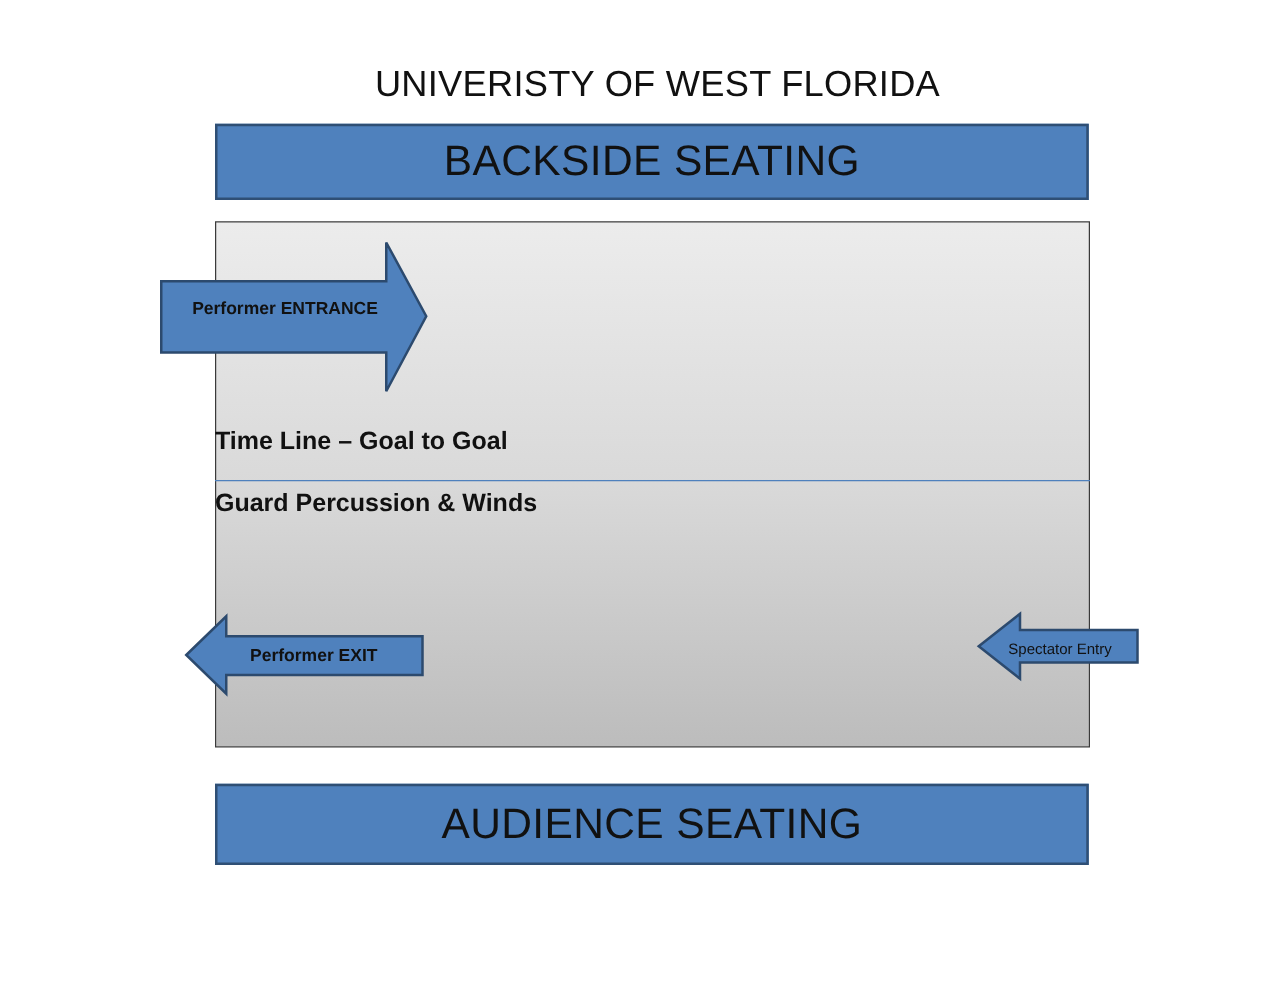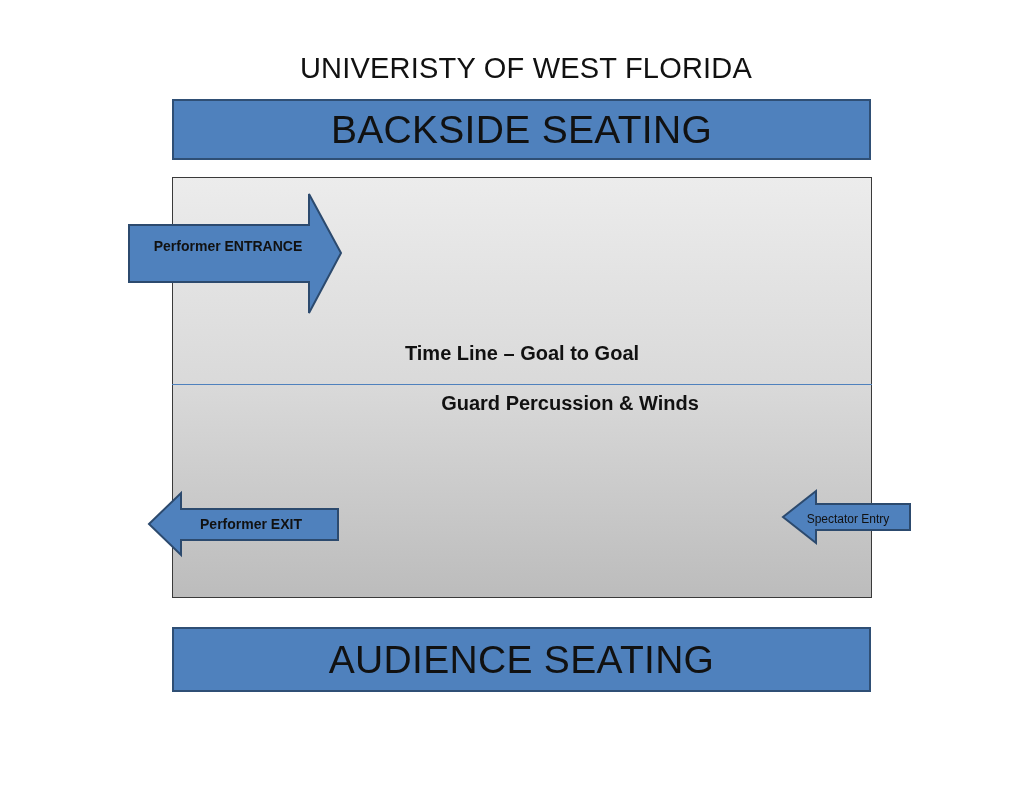--- a/index.html
+++ b/index.html
@@ -28,21 +28,21 @@
       position: absolute;
       left: 172px;
       width: 699px;
       background: #4f81bd;
       border: 2px solid #2f4f75;
       box-sizing: border-box;
       display: flex;
       align-items: center;
       justify-content: center;
       color: #111111;
-      font-size: 39px;
+      font-size: 34px;
       letter-spacing: 0.3px;
     }
     .bar.backside { top: 99px; height: 61px; }
     .bar.audience { top: 627px; height: 65px; align-items: center; }
     .field {
       position: absolute;
       left: 172px;
       top: 177px;
       width: 700px;
       height: 421px;
@@ -55,27 +55,26 @@
       left: 172px;
       width: 700px;
       top: 384px;
       height: 1px;
       background: #4f81bd;
     }
     .field-label {
       position: absolute;
       left: 172px;
       width: 700px;
-      text-align: center;
       font-weight: bold;
       font-size: 20px;
       color: #111111;
     }
     .field-label.timeline { top: 342px; }
-    .field-label.guard { top: 392px; padding-left: 48px; }
+    .field-label.guard { top: 392px; }
     svg.arrows {
       position: absolute;
       left: 0;
       top: 0;
       width: 1024px;
       height: 791px;
       overflow: visible;
     }
     .arrow-shape {
       fill: #4f81bd;

